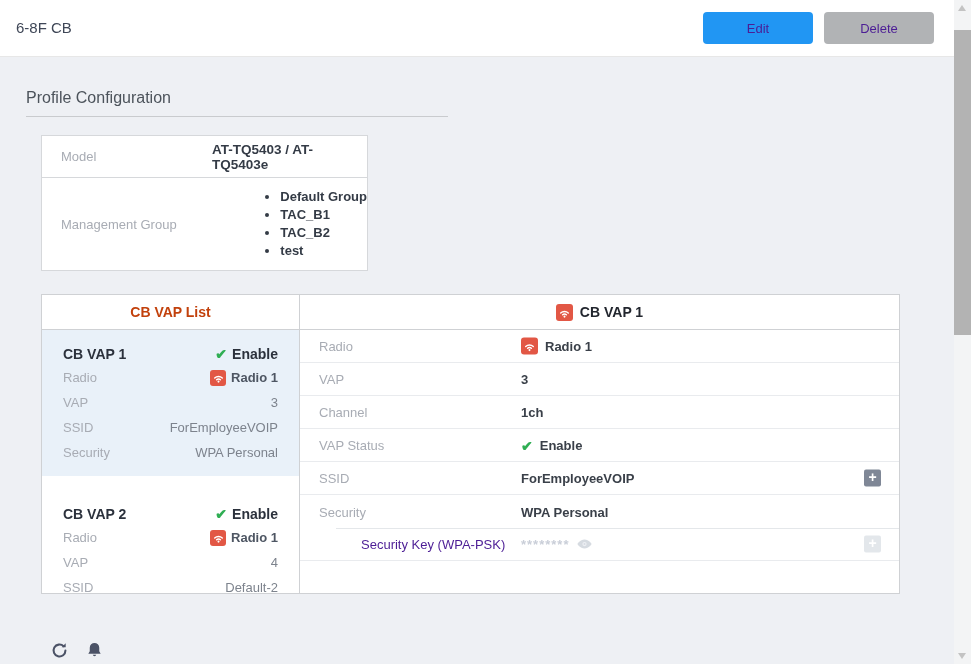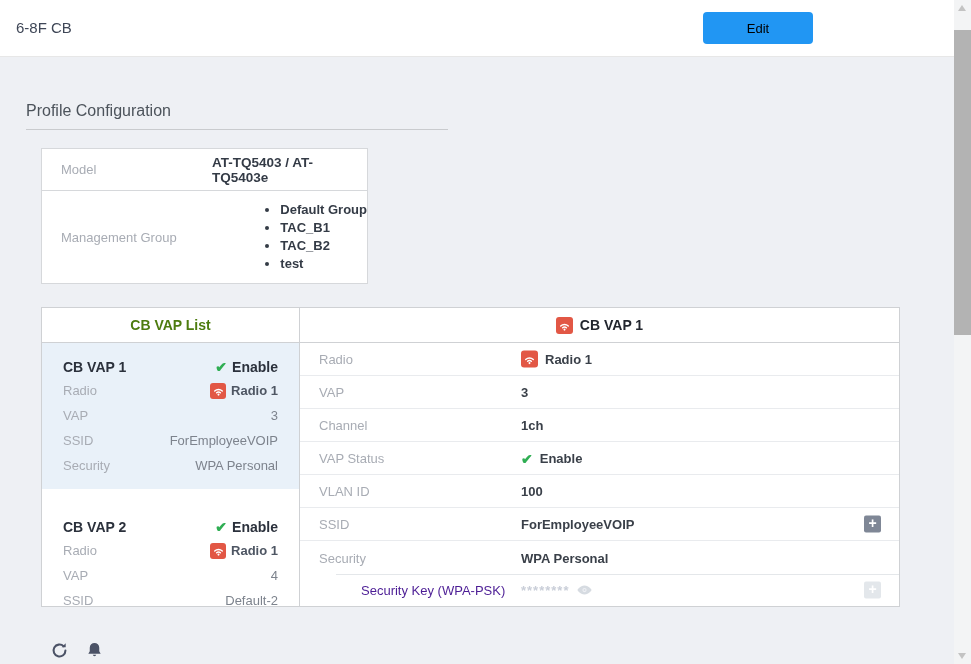--- a/index.html
+++ b/index.html
@@ -4,28 +4,28 @@
 <style>
   * { margin:0; padding:0; box-sizing:border-box; }
   html,body { width:971px; height:664px; overflow:hidden; }
   body { font-family:"Liberation Sans", sans-serif; background:#eef0f4; position:relative; }
 
   
   .topbar { position:absolute; top:0; left:0; right:17px; height:57px; background:#ffffff;
             border-bottom:1px solid #e7e7e7; z-index:5; }
   .page-title { position:absolute; left:16px; top:19px; font-size:15px; color:#3f4757; }
   .btn { position:absolute; top:12px; width:110px; height:32px; border:none; border-radius:4px;
-         color:#000000; font-size:13px; font-family:inherit; cursor:pointer; }
+         color:#4c1d95; font-size:13px; font-family:inherit; cursor:pointer; }
   .btn-edit { right:141px; background:#2196f3; }
   .btn-delete { right:20px; background:#b1b3b5; }
 
   
   .content { position:absolute; top:57px; left:0; right:17px; bottom:0; background:#eef0f4; overflow:hidden; }
 
-  .section-title { margin:45px 0 0 26px; font-size:16px; font-weight:400; color:#4c535b;
+  .section-title { margin:32px 0 0 26px; font-size:16px; font-weight:400; color:#4c535b;
                    padding-bottom:9px; border-bottom:1px solid #c9cbce; }
   .section-title.profile { width:422px; }
   .section-title.vap { margin-top:44px; width:919px; }
 
   
   .profile-card { margin:18px 0 0 41px; width:327px; background:#ffffff; border:1px solid #d6d8db; }
   .p-row { display:flex; }
   .p-row + .p-row { border-top:1px solid #d6d8db; }
   .p-label { width:170px; padding-left:19px; display:flex; align-items:center;
              font-size:13px; color:#a8acb4; }
@@ -37,21 +37,21 @@
   .group-list li { font-size:13px; font-weight:bold; color:#343b46; line-height:18px; }
   .p-row.groups .p-value { justify-content:flex-end; padding-left:41px; font-weight:normal; }
 
   
   .vap-card { margin:23px 0 0 41px; width:859px; height:300px; background:#ffffff;
               border:1px solid #cfd1d4; display:flex; overflow:hidden; }
 
   
   .vap-list { width:258px; border-right:1px solid #cfd1d4; }
   .vap-list-header { height:35px; line-height:34px; text-align:center; font-size:14px;
-                     font-weight:bold; color:#4d7c0f; border-bottom:1px solid #cfd1d4; }
+                     font-weight:bold; color:#c2410c; border-bottom:1px solid #cfd1d4; }
   .vap-item { padding:13px 21px 11px 21px; cursor:pointer; }
   .vap-item.selected { background:#e9f1f9; }
   .vap-item + .vap-item { margin-top:14px; }
   .vi-title { display:flex; justify-content:space-between; align-items:center; height:22px; }
   .vi-name { font-size:14px; font-weight:bold; color:#2b313c; }
   .vi-status { display:flex; align-items:center; gap:5px; font-size:14px; font-weight:bold; color:#2b313c; }
   .vi-field { display:flex; justify-content:space-between; align-items:center; height:25px; }
   .vi-label { font-size:13px; color:#a8acb4; }
   .vi-value { font-size:13px; color:#7d838d; display:flex; align-items:center; gap:5px; }
   .vi-value.radio { font-weight:bold; color:#4e5663; }
@@ -99,20 +99,21 @@
            border-left:4.5px solid transparent; border-right:4.5px solid transparent;
            border-top:6px solid #c3c3c3; }
   .sb-thumb { position:absolute; top:30px; left:0; width:17px; height:305px; background:#b3b3b3; }
 </style>
 </head>
 <body>
 
 <div class="topbar">
   <div class="page-title">6-8F CB</div>
   <button class="btn btn-edit">Edit</button>
+  <button class="btn btn-delete">Delete</button>
 </div>
 
 <div class="content">
 
   <div class="section-title profile">Profile Configuration</div>
 
   <div class="profile-card">
     <div class="p-row model">
       <div class="p-label">Model</div>
       <div class="p-value">AT-TQ5403 / AT-TQ5403e</div>
@@ -240,24 +241,20 @@
       </div>
 
       <div class="d-row">
         <span class="d-label">VAP Status</span>
         <span class="d-value">
           <span class="check-icon">✔</span>
           <span>Enable</span>
         </span>
       </div>
 
-      <div class="d-row">
-        <span class="d-label">VLAN ID</span>
-        <span class="d-value">100</span>
-      </div>
 
       <div class="d-row">
         <span class="d-label">SSID</span>
         <span class="d-value">ForEmployeeVOIP</span>
         <span class="plus-btn">+</span>
       </div>
 
       <div class="d-row no-border">
         <span class="d-label">Security</span>
         <span class="d-value">WPA Personal</span>

